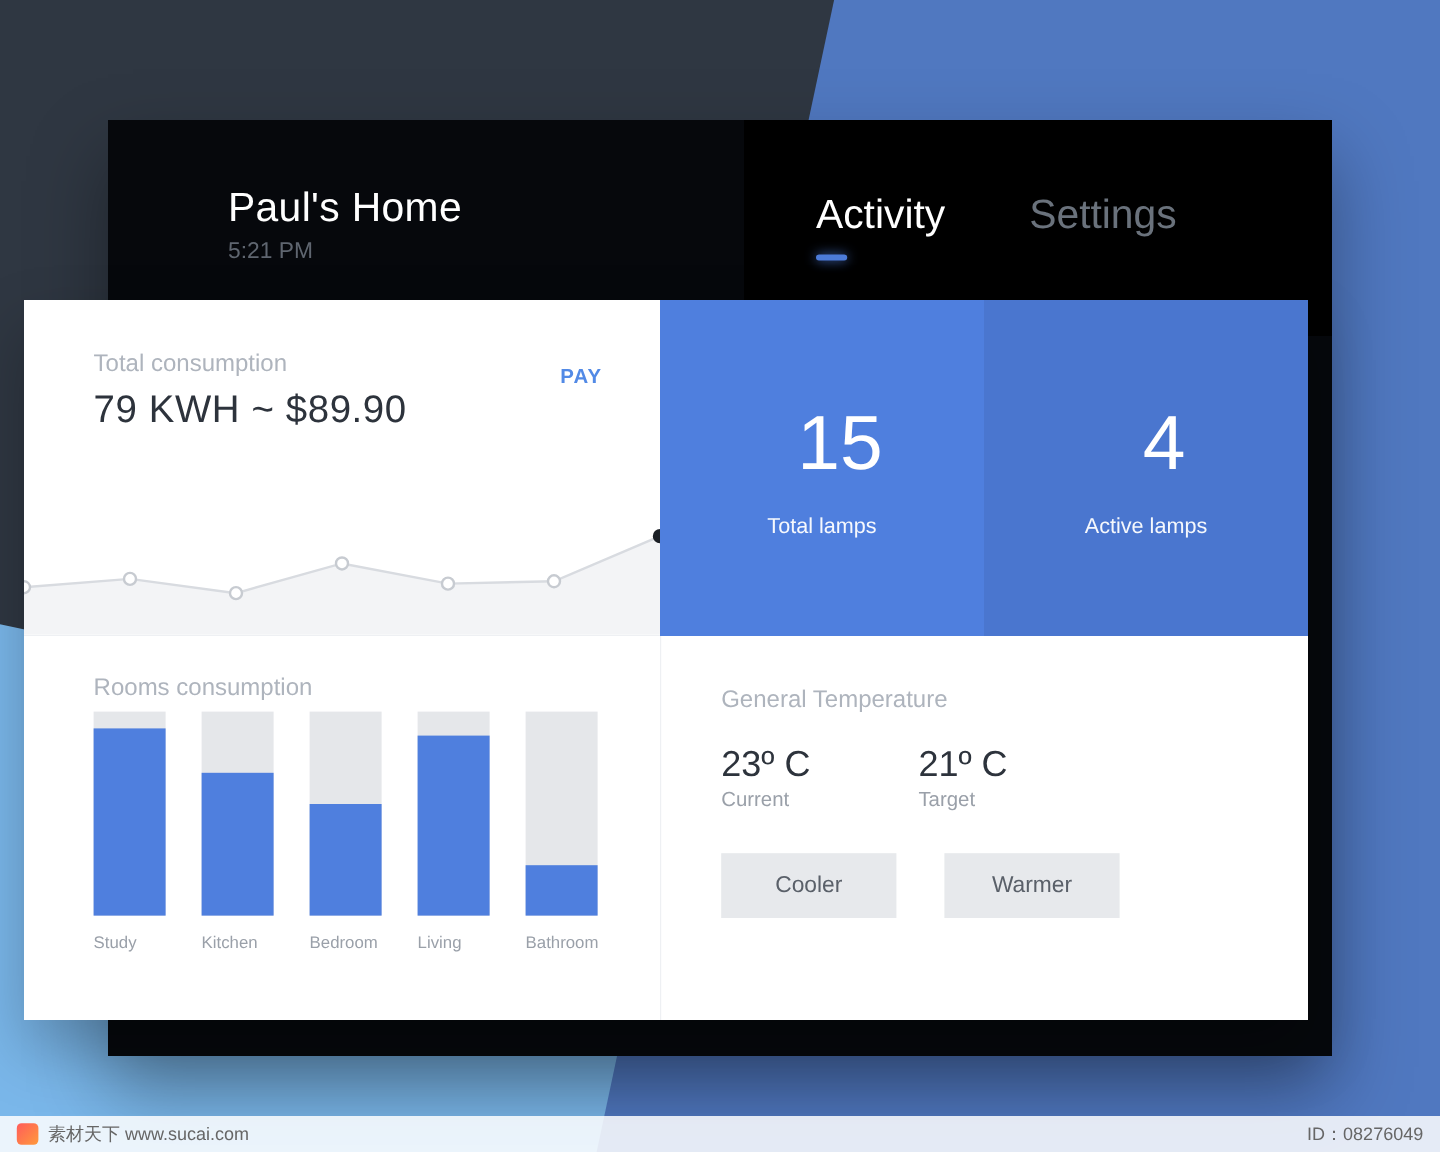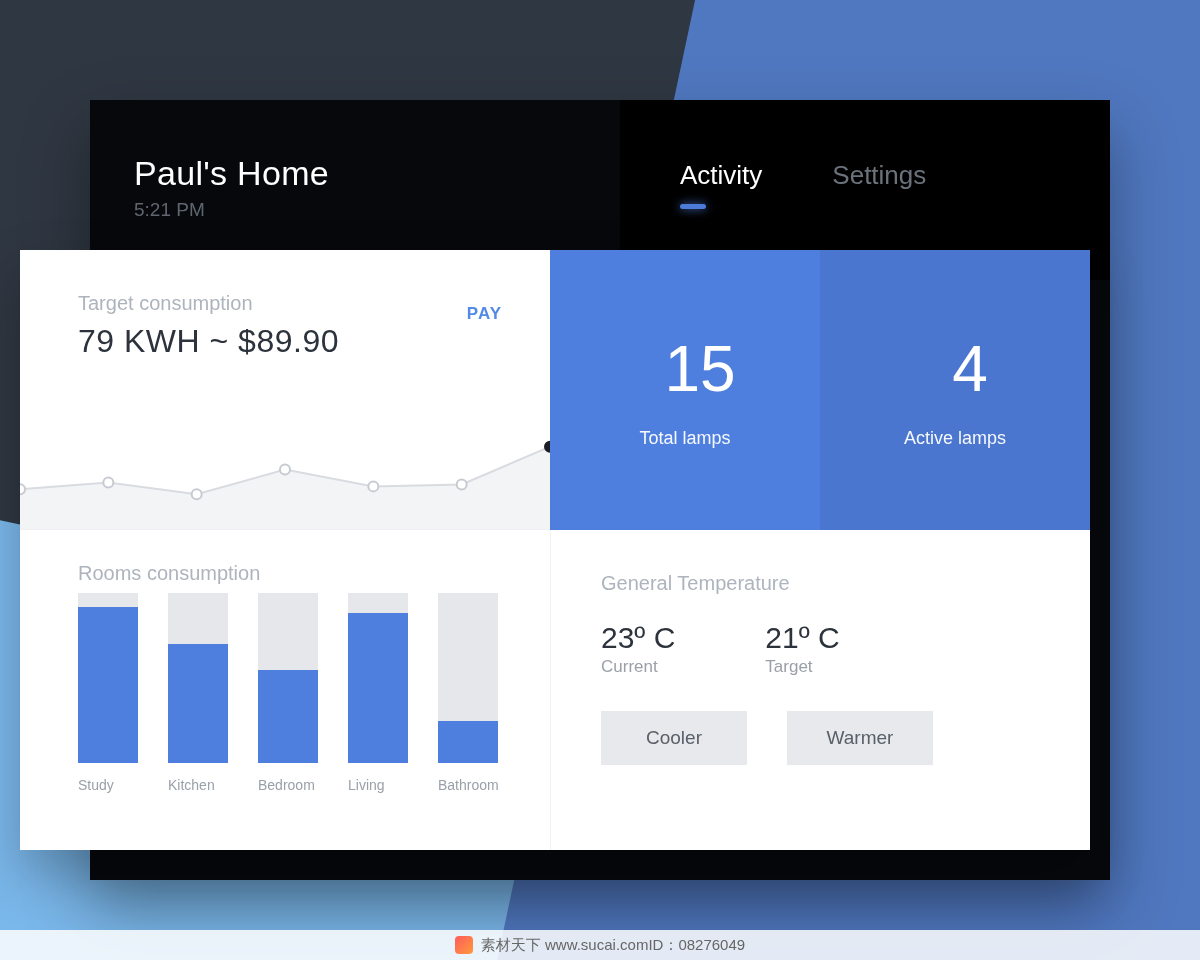--- a/index.html
+++ b/index.html
@@ -11,25 +11,25 @@
     .bg-mid  { position:absolute; top:-100px; right:-200px; width:1100px; height:1300px; background:#5078c0; transform:rotate(12deg); }
 
     .device {
       position:absolute; top:100px; left:90px; width:1020px; height:780px;
       box-shadow:0 30px 60px rgba(0,0,0,.35);
       background:#06080c;
     }
 
     
     .topbar { height:180px; display:flex; }
-    .topbar-left { flex:1; padding:54px 0 0 44px; }
+    .topbar-left { flex:1; padding:54px 0 0 100px; }
     .home-title { color:#fff; font-size:34px; font-weight:400; letter-spacing:.3px; }
     .home-time  { color:#5f6670; font-size:19px; margin-top:6px; font-weight:400; }
     .topbar-right { width:490px; background:#000; display:flex; align-items:flex-start; padding:60px 40px 0 60px; gap:70px; }
-    .tab { font-size:26px; color:#6a727c; cursor:pointer; position:relative; }
+    .tab { font-size:34px; color:#6a727c; cursor:pointer; position:relative; }
     .tab.active { color:#fff; }
     .tab.active::after { content:""; position:absolute; left:0; bottom:-18px; width:26px; height:5px; background:#4c7bd9; border-radius:3px; box-shadow:0 0 10px rgba(76,123,217,.9); }
 
     
     .card {
       position:absolute; top:250px; left:20px; width:1070px; height:600px;
       background:#fff; display:grid; grid-template-columns:530px 540px; grid-template-rows:280px 320px;
       box-shadow:0 25px 50px rgba(0,0,0,.25);
     }
 
@@ -61,21 +61,21 @@
     
     .temp { padding:42px 48px 0 50px; border-left:1px solid #eef0f3; }
     .temp-label { color:#aeb4bd; font-size:20px; }
     .temp-row { display:flex; gap:90px; margin-top:26px; }
     .temp-val { color:#2d333c; font-size:30px; font-weight:300; }
     .temp-cap { color:#9aa0a9; font-size:17px; margin-top:2px; }
     .temp-btns { display:flex; gap:40px; margin-top:34px; }
     .tbtn { width:146px; height:54px; background:#e7e9ec; color:#5a6069; font-size:19px; display:flex; align-items:center; justify-content:center; cursor:pointer; border:none; }
 
     
-    .wm { position:absolute; left:0; right:0; bottom:0; height:30px; background:rgba(255,255,255,.85); display:flex; align-items:center; padding:0 14px; font-size:15px; color:#666; justify-content:center; }
+    .wm { position:absolute; left:0; right:0; bottom:0; height:30px; background:rgba(255,255,255,.85); display:flex; align-items:center; padding:0 14px; font-size:15px; color:#666; justify-content:space-between; }
     .wm-left { display:flex; align-items:center; gap:8px; }
     .wm-logo { width:18px; height:18px; border-radius:4px; background:linear-gradient(135deg,#ff5b5b,#ff9a3c); }
   </style>
 </head>
 <body>
 
 <div class="bg-mid"></div>
 <div class="bg-dark"></div>
 <div class="bg-light"></div>
 
@@ -90,21 +90,21 @@
       <div class="tab active">Activity</div>
       <div class="tab">Settings</div>
     </div>
   </div>
 
 </div>
 
 <div class="card">
 
   <div class="cons">
-    <div class="cons-label">Target consumption</div>
+    <div class="cons-label">Total consumption</div>
     <div class="cons-value">79 KWH ~ $89.90</div>
     <div class="pay">PAY</div>
     <div class="spark">
       <svg viewBox="0 0 530 110" preserveAspectRatio="none">
         <polyline id="spark-fill" fill="#f3f4f6" stroke="none" points="0,110 0,70.35 88.33333333333333,63.42 176.66666666666666,75.3 265,50.54999999999999 353.3333333333333,67.38 441.6666666666667,65.4 530,27.78 530,110"></polyline>
         <polyline id="spark-line" fill="none" stroke="#d8dbe0" stroke-width="2" points="0,70.35 88.33333333333333,63.42 176.66666666666666,75.3 265,50.54999999999999 353.3333333333333,67.38 441.6666666666667,65.4 530,27.78"></polyline>
         <g id="spark-dots">
             <circle cx="0" cy="70.35" r="5" fill="#fff" stroke="#c7cbd1" stroke-width="2"></circle>
             <circle cx="88.33333333333333" cy="63.42" r="5" fill="#fff" stroke="#c7cbd1" stroke-width="2"></circle>
             <circle cx="176.66666666666666" cy="75.3" r="5" fill="#fff" stroke="#c7cbd1" stroke-width="2"></circle>

